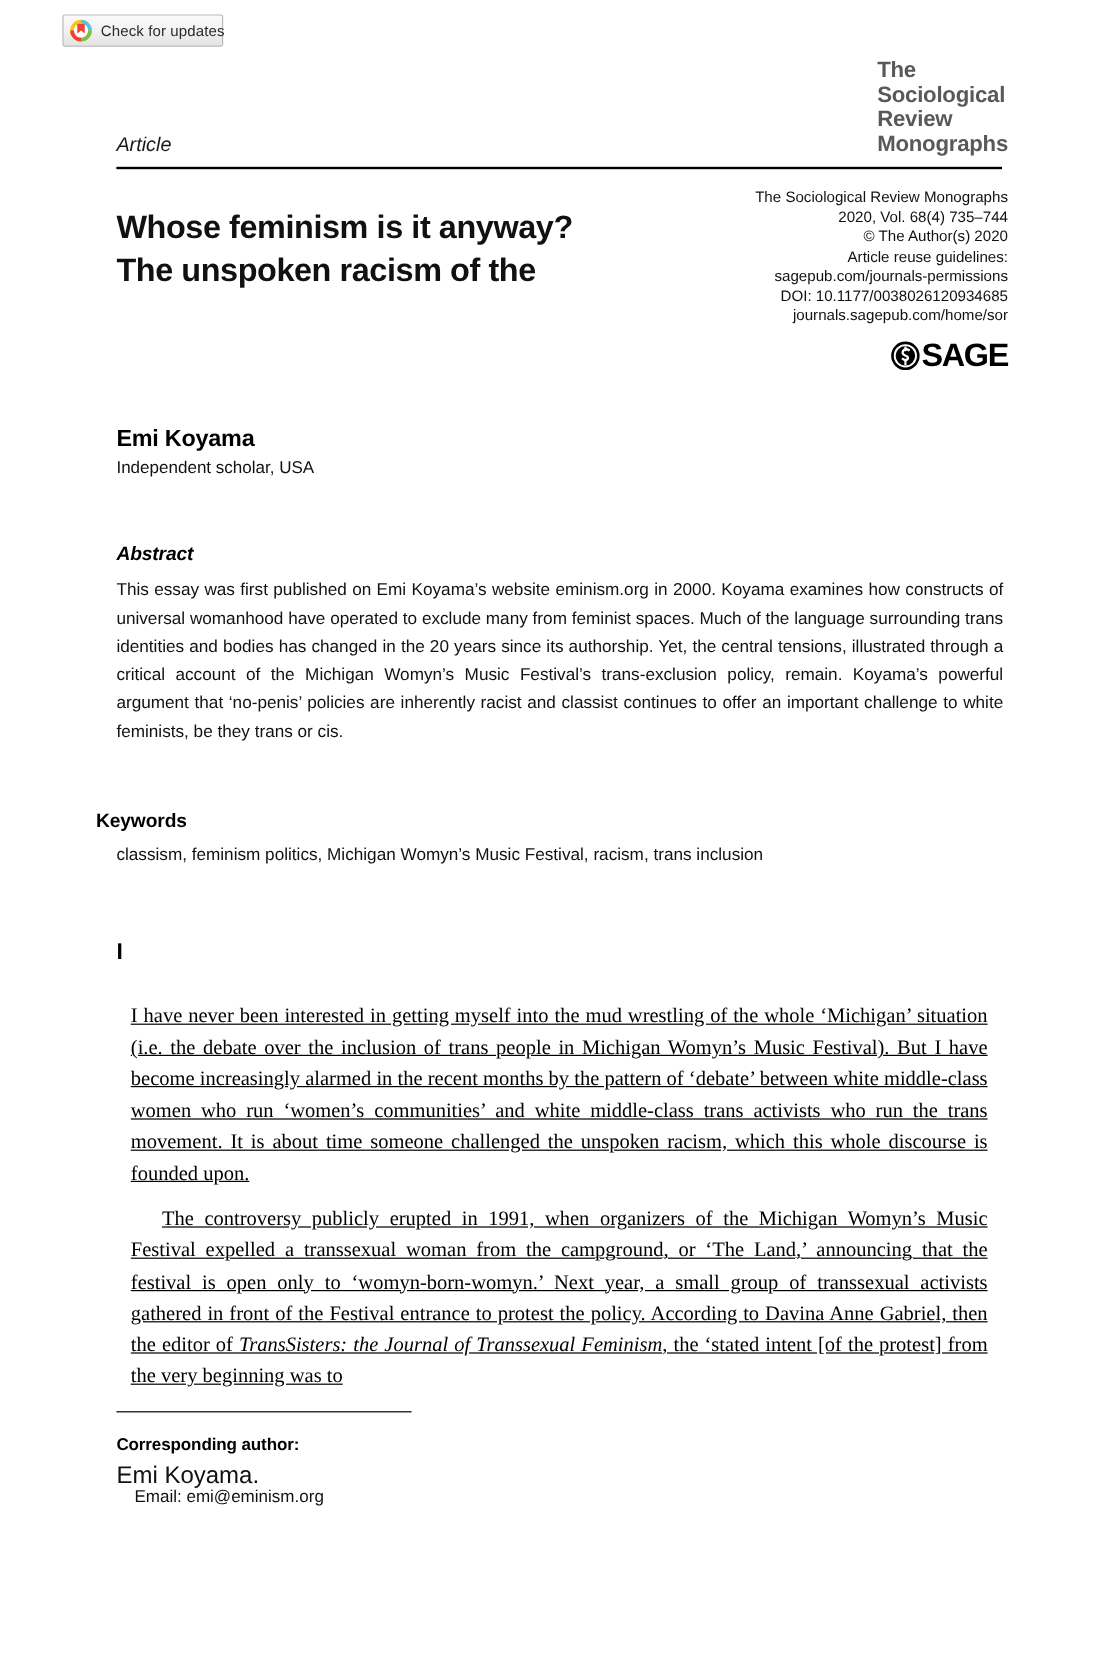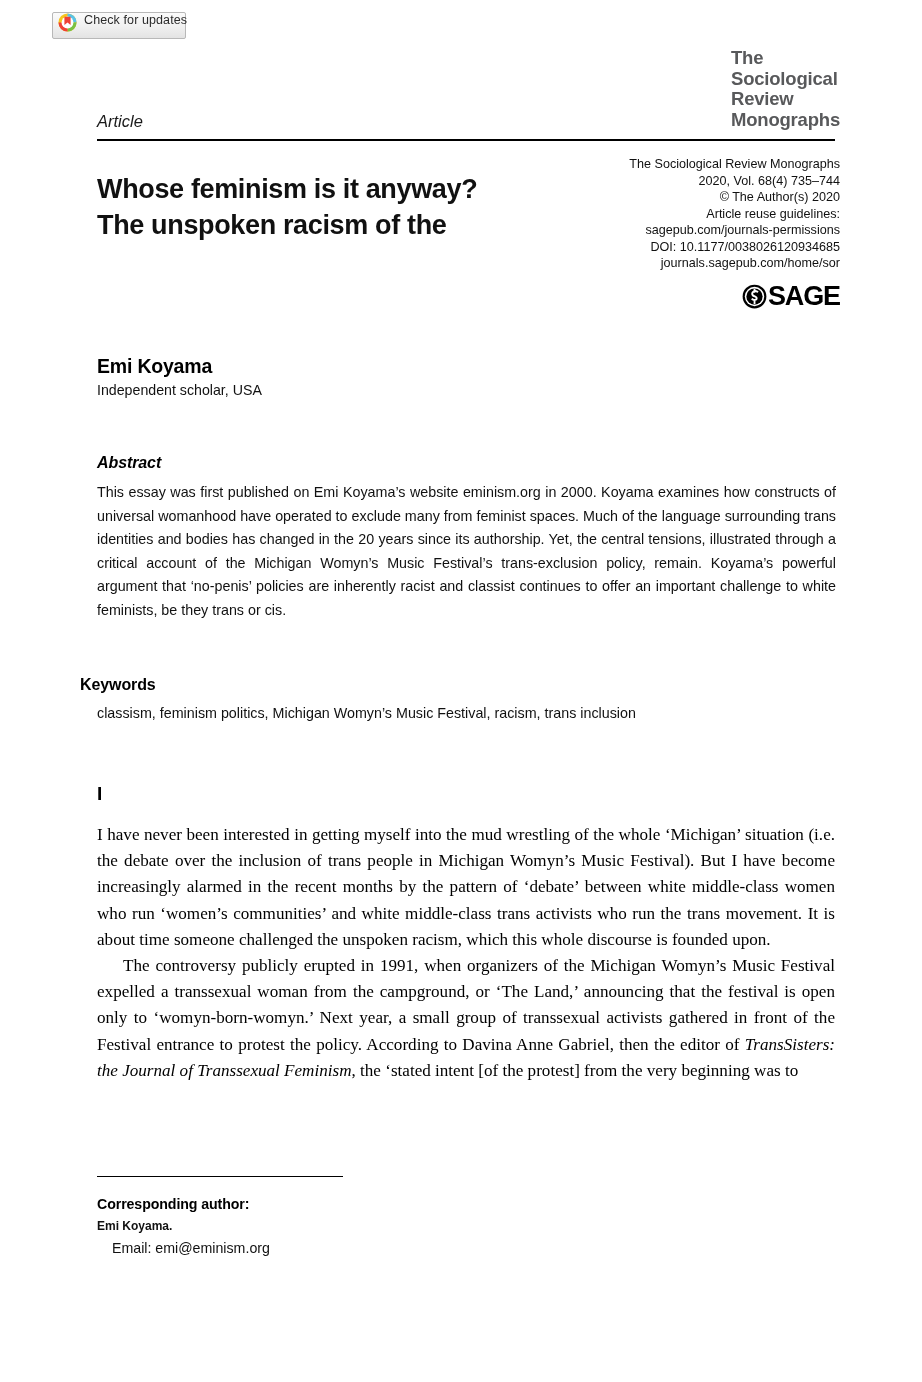--- a/index.html
+++ b/index.html
@@ -26,21 +26,21 @@
   .crossmark {
     position: absolute;
     left: 52px;
     top: 12px;
     width: 134px;
     height: 27px;
     border: 1px solid #b8b8b8;
     background: linear-gradient(to bottom, #fbfbfb 0%, #f1f1f1 52%, #e3e3e3 100%);
     border-radius: 2px;
     display: flex;
-    align-items: flex-start;
+    align-items: center;
     padding-left: 5px;
     box-sizing: border-box;
   }
   .crossmark-icon {
     width: 19px;
     height: 19px;
     flex: 0 0 19px;
     position: relative;
   }
   .crossmark-label {
@@ -204,21 +204,21 @@
     left: 97px;
     top: 822px;
     width: 738px;
     font-family: "Liberation Serif", serif;
     font-size: 17.1px;
     line-height: 26.2px;
     text-align: justify;
     text-justify: inter-word;
     color: #000000;
   }
-  .body-text p { margin: 0; }
+  .body-text p { margin: 12px; text-decoration: underline; }
   .body-text p.indent { text-indent: 26px; }
   .body-text i { font-style: italic; }
 
   
   .footer-rule {
     position: absolute;
     left: 97px;
     top: 1176px;
     width: 246px;
     height: 1.2px;
@@ -229,23 +229,22 @@
     left: 97px;
     top: 1196px;
     font-size: 14.2px;
     font-weight: bold;
     letter-spacing: -0.1px;
   }
   .footer-name {
     position: absolute;
     left: 97px;
     top: 1219px;
-    font-size: 12px;
-    color: #111111;
-    font-weight: bold;
+    font-size: 20px;
+    color: #111111;
   }
   .footer-email {
     position: absolute;
     left: 112px;
     top: 1240px;
     font-size: 14.2px;
     color: #111111;
   }
 </style>
 </head>

